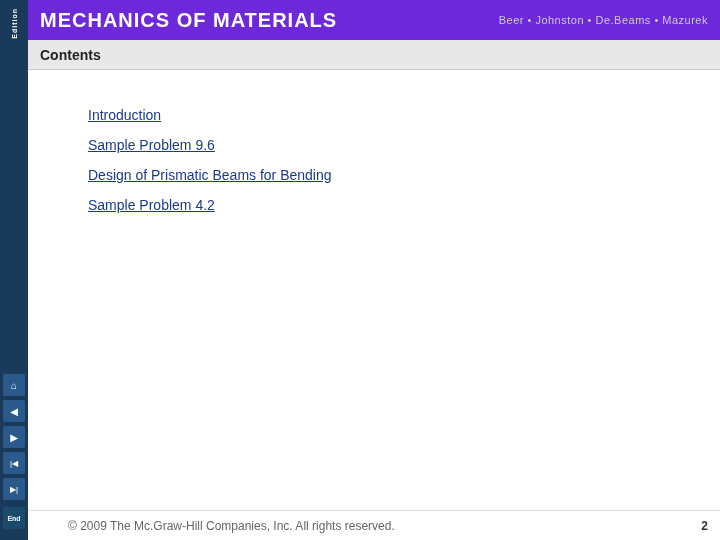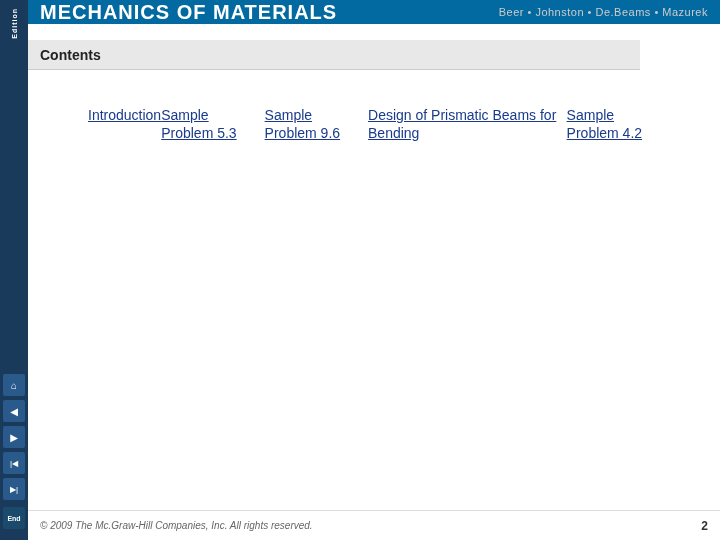--- a/index.html
+++ b/index.html
@@ -72,22 +72,22 @@
       font-weight: bold;
       margin-top: 4px;
     }
 
     
     .header {
       position: absolute;
       left: 28px;
       top: 0;
       width: 692px;
-      height: 24px;
-      background: #0369a1;
+      height: 40px;
+      background: #6d28d9;
       display: flex;
       align-items: center;
       justify-content: space-between;
       padding: 0 12px;
     }
 
     .header-title {
       color: #fff;
       font-size: 20px;
       font-weight: bold;
@@ -98,21 +98,21 @@
       color: #ccc;
       font-size: 11px;
       letter-spacing: 0.5px;
     }
 
     
     .contents-bar {
       position: absolute;
       left: 28px;
       top: 40px;
-      width: 612px;
+      width: 692px;
       height: 30px;
       background: #e8e8e8;
       border-bottom: 1px solid #ccc;
       display: flex;
       align-items: center;
       padding: 12px 12px;
       text-align: center;
     }
 
     .contents-label {
@@ -128,21 +128,21 @@
       top: 70px;
       width: 692px;
       height: 430px;
       background: #fff;
       padding: 30px 50px 20px 60px;
     }
 
     .toc-list {
       list-style: none;
       display: flex;
-      flex-direction: row;
+      flex-direction: column;
       gap: 0px;
     }
 
     .toc-item {
       padding: 6px 0;
     }
 
     .toc-link {
       color: #1a3a8c;
       text-decoration: underline;
@@ -161,22 +161,22 @@
       background: #fff;
       border-top: 1px solid #ddd;
       display: flex;
       align-items: center;
       justify-content: space-between;
       padding: 0 12px;
     }
 
     .footer-copyright {
       color: #666;
-      font-size: 10px;
-      font-style: italic;
+      font-size: 12px;
+      margin-left: 28px;
     }
 
     .footer-page {
       color: #333;
       font-size: 12px;
       font-weight: bold;
     }
 
     
     .mcgraw-logo {
@@ -221,21 +221,20 @@
   <span class="header-authors">Beer • Johnston • De.Beams • Mazurek</span>
 </div>
 
 <div class="contents-bar">
   <span class="contents-label">Contents</span>
 </div>
 
 <div class="main-content">
   <ul class="toc-list">
   <li class="toc-item"><a class="toc-link" href="#">Introduction</a></li>
-      <li class="toc-item"><a class="toc-link" href="#">Sample Problem 5.3</a></li>
       <li class="toc-item"><a class="toc-link" href="#">Sample Problem 9.6</a></li>
       <li class="toc-item"><a class="toc-link" href="#">Design of Prismatic Beams for Bending</a></li>
       <li class="toc-item"><a class="toc-link" href="#">Sample Problem 4.2</a></li>
     </ul>
 </div>
 
 <div class="footer">
   <span class="footer-copyright">© 2009 The Mc.Graw-Hill Companies, Inc. All rights reserved.</span>
   <span class="footer-page">2</span>
 </div>

